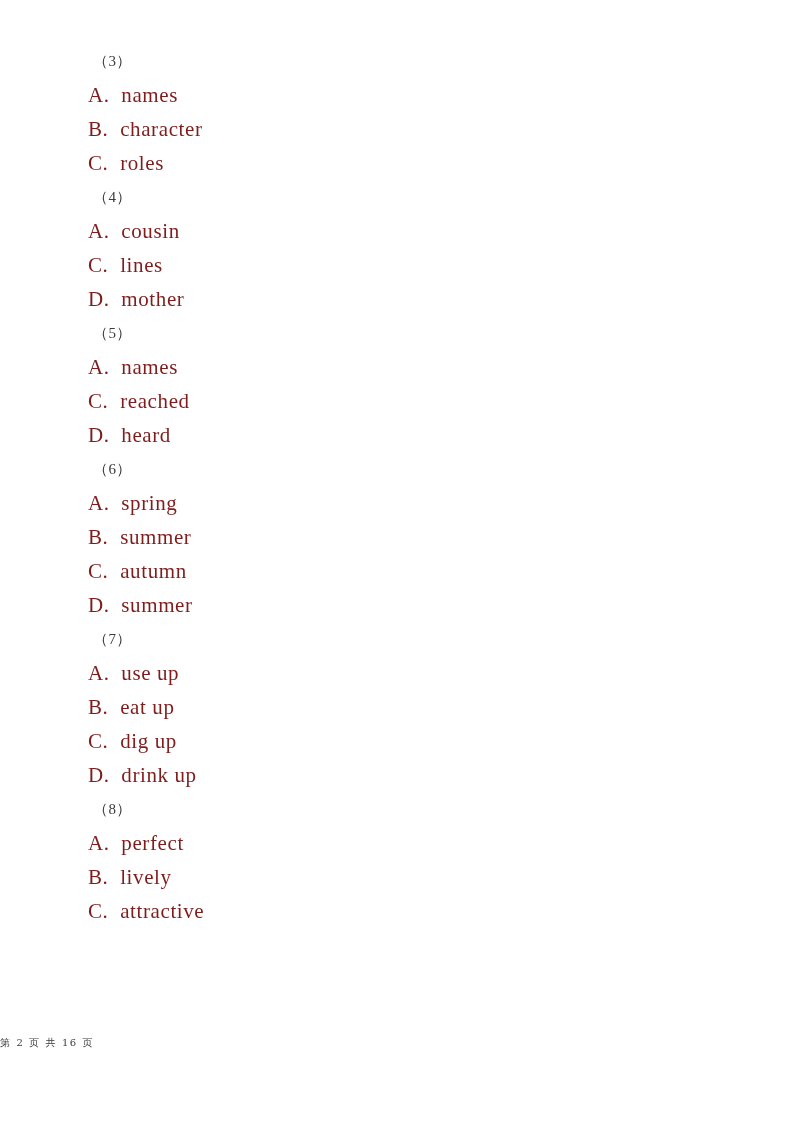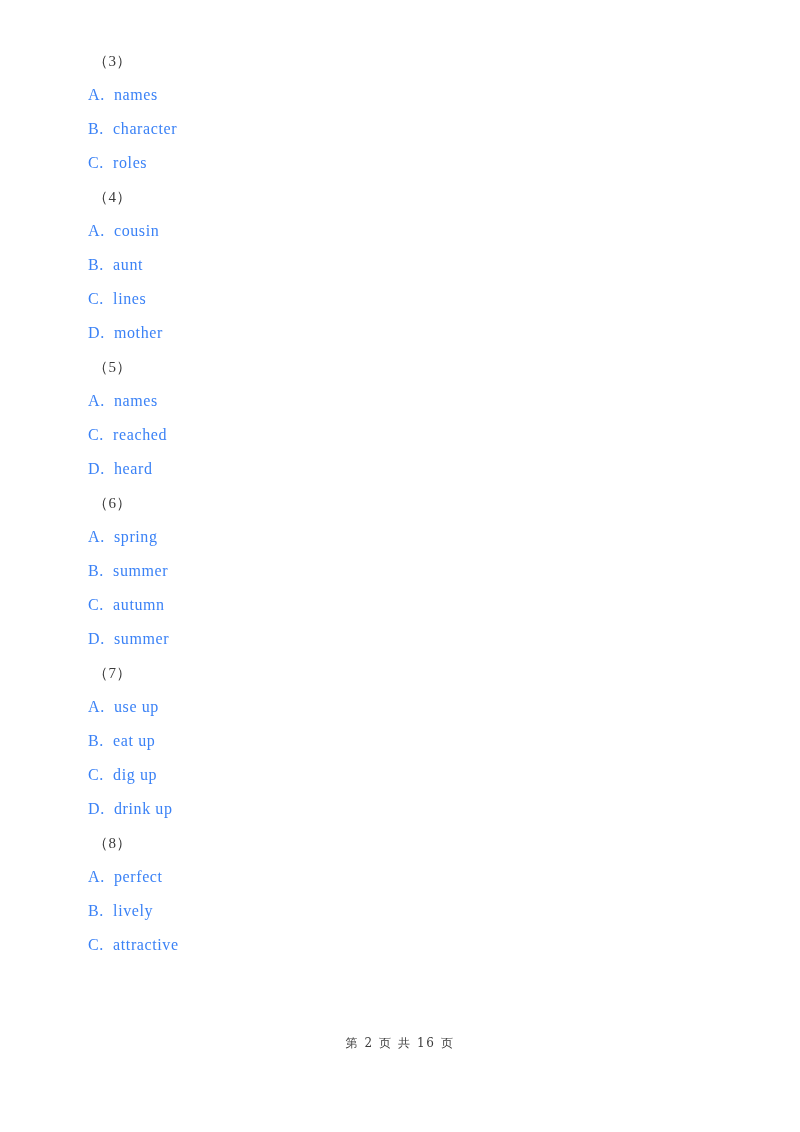--- a/index.html
+++ b/index.html
@@ -46,46 +46,46 @@
     line-height: 34px;
     height: 34px;
     padding-left: 5px;
     letter-spacing: 0.4px;
     white-space: nowrap;
     color: #3b3b3b;
   }
 
   .option {
     display: block;
-    font-size: 16px;
+    font-size: 21px;
     line-height: 34px;
     height: 34px;
     padding-left: 0px;
     letter-spacing: 0.6px;
     white-space: nowrap;
-    color: #3b82f6;
+    color: #7f1d1d;
   }
 
   .opt-letter {
     display: inline;
   }
   .opt-dot {
     display: inline;
   }
   .opt-text {
     display: inline;
   }
 
   .footer {
     position: absolute;
     left: 0;
     top: 1031px;
     width: 800px;
-    text-align: center;
-    font-size: 12px;
+    text-align: left;
+    font-size: 10px;
     line-height: 24px;
     letter-spacing: 1.6px;
     color: #3b3b3b;
     font-family: "DejaVu Serif", "Liberation Serif", serif;
     white-space: nowrap;
   }
 </style>
 </head>
 <body>
 
@@ -96,21 +96,20 @@
     <div class="q-block">
       <span class="q-number">（3）</span>
       <span class="option"><span class="opt-letter">A</span><span class="opt-dot">.</span>&nbsp;&nbsp;<span class="opt-text">names</span></span>
       <span class="option"><span class="opt-letter">B</span><span class="opt-dot">.</span>&nbsp;&nbsp;<span class="opt-text">character</span></span>
       <span class="option"><span class="opt-letter">C</span><span class="opt-dot">.</span>&nbsp;&nbsp;<span class="opt-text">roles</span></span>
     </div>
 
     <div class="q-block">
       <span class="q-number">（4）</span>
       <span class="option"><span class="opt-letter">A</span><span class="opt-dot">.</span>&nbsp;&nbsp;<span class="opt-text">cousin</span></span>
-      <span class="option"><span class="opt-letter">B</span><span class="opt-dot">.</span>&nbsp;&nbsp;<span class="opt-text">aunt</span></span>
       <span class="option"><span class="opt-letter">C</span><span class="opt-dot">.</span>&nbsp;&nbsp;<span class="opt-text">lines</span></span>
       <span class="option"><span class="opt-letter">D</span><span class="opt-dot">.</span>&nbsp;&nbsp;<span class="opt-text">mother</span></span>
     </div>
 
     <div class="q-block">
       <span class="q-number">（5）</span>
       <span class="option"><span class="opt-letter">A</span><span class="opt-dot">.</span>&nbsp;&nbsp;<span class="opt-text">names</span></span>
       <span class="option"><span class="opt-letter">C</span><span class="opt-dot">.</span>&nbsp;&nbsp;<span class="opt-text">reached</span></span>
       <span class="option"><span class="opt-letter">D</span><span class="opt-dot">.</span>&nbsp;&nbsp;<span class="opt-text">heard</span></span>
     </div>

